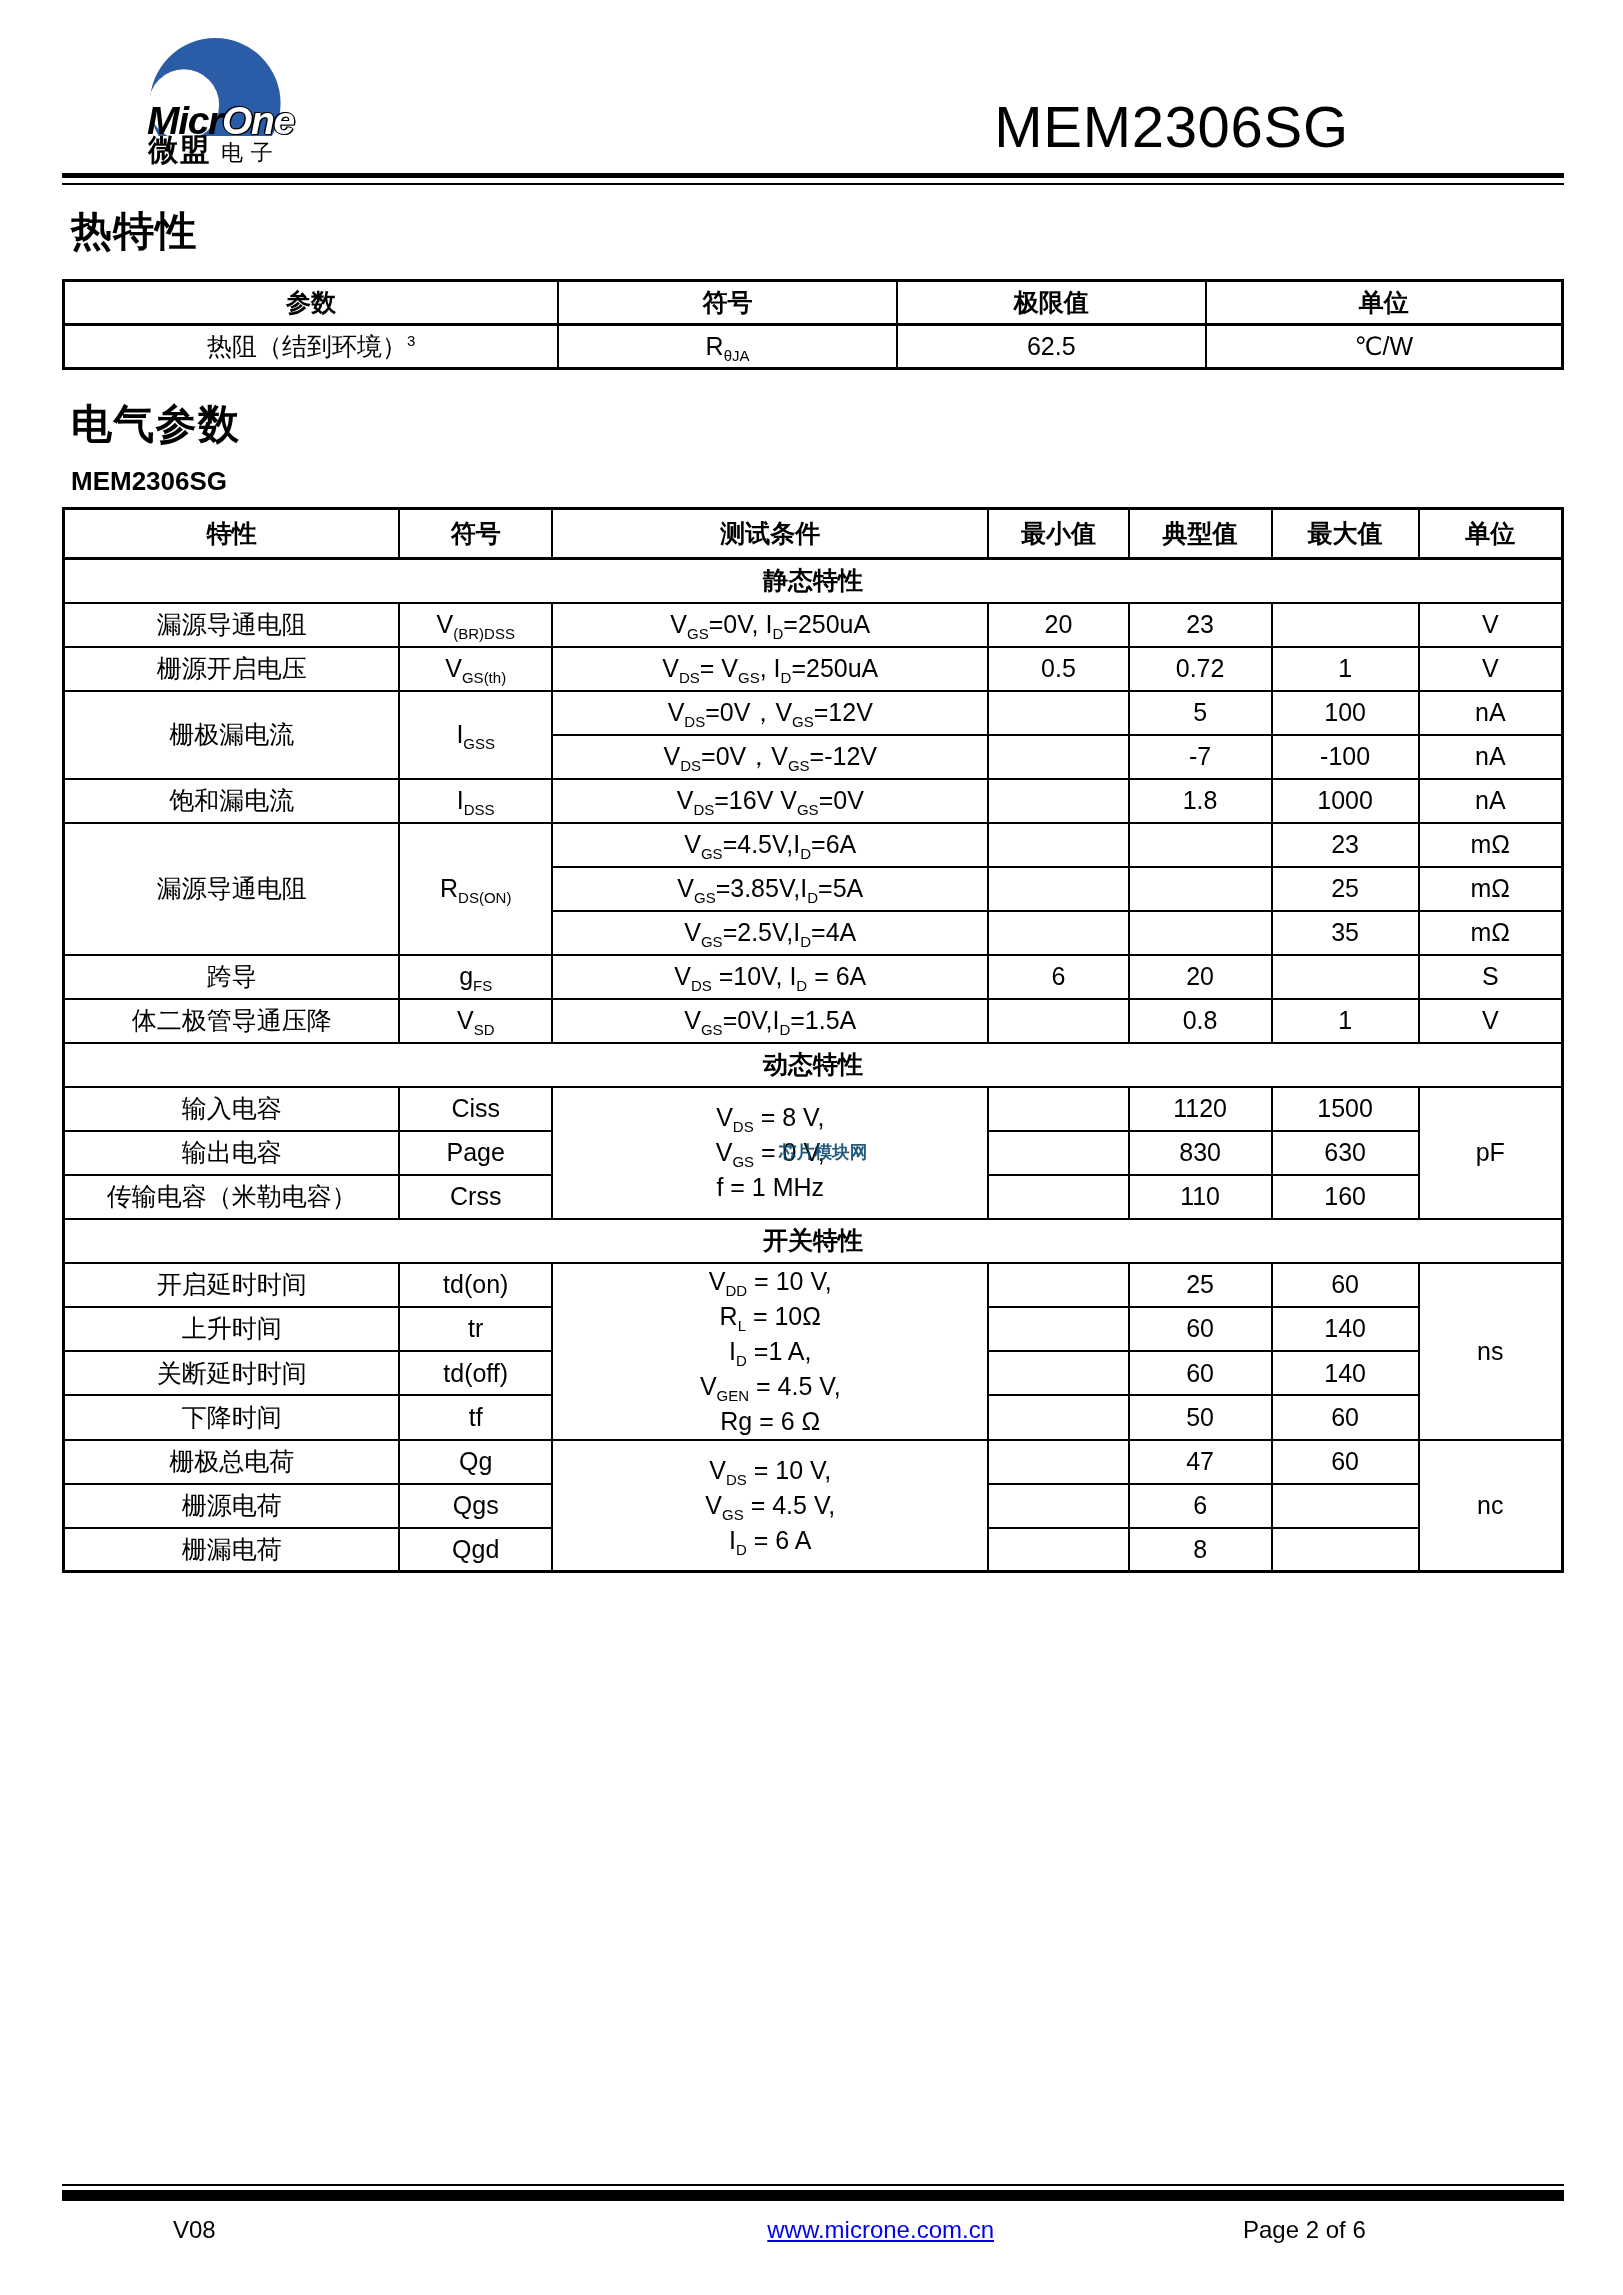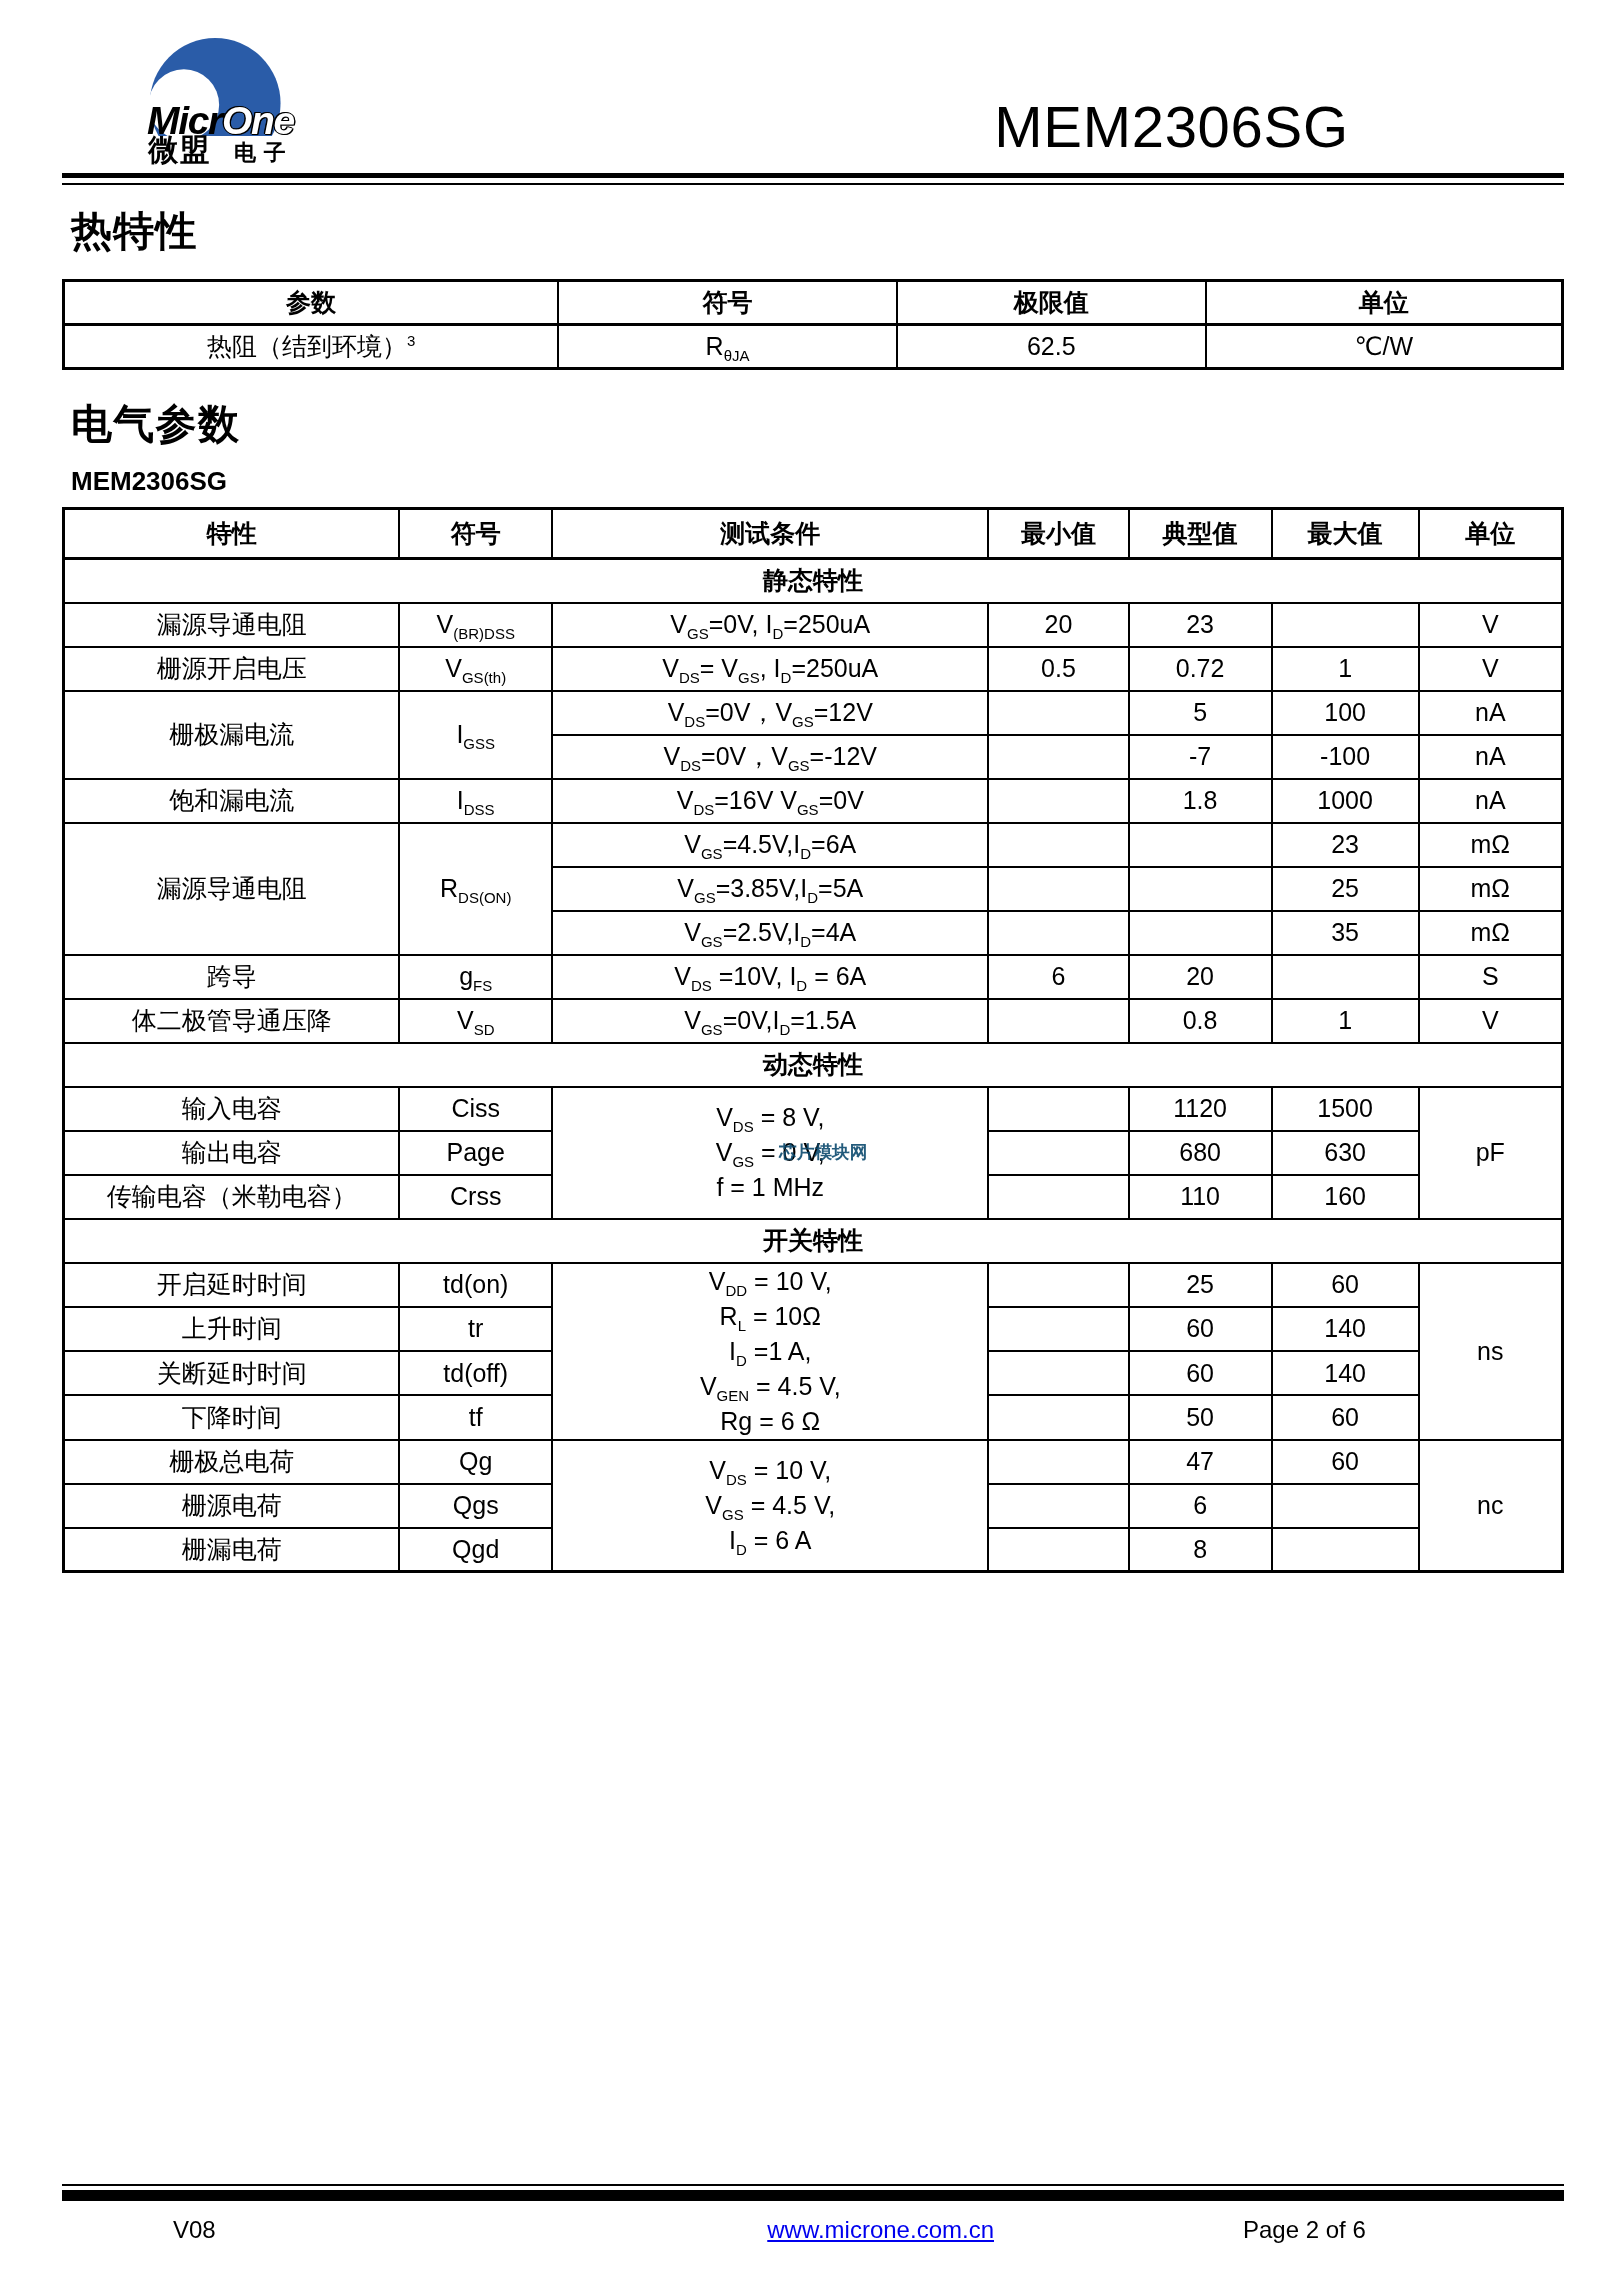--- a/index.html
+++ b/index.html
@@ -11,21 +11,21 @@
     overflow:hidden;
   }
   
   .logo{position:absolute;left:147px;top:34px;width:151px;height:131px}
   .logo svg{position:absolute;left:0;top:3.9px}
   .brand{position:absolute;left:0px;top:65px;font-style:italic;font-weight:900;font-size:39px;letter-spacing:-1.3px;white-space:nowrap}
   .brand .b1{color:#000}
   .brand .b2{color:#fff;text-shadow:-1.3px 0 #000,1.3px 0 #000,0 -1.3px #000,0 1.3px #000,1.3px 1.3px #000,-1.3px -1.3px #000}
   .cn{position:absolute;left:1.3px;top:96px;white-space:nowrap}
   .cn .c1{font-weight:bold;font-size:30px;letter-spacing:1.3px}
-  .cn .c2{font-weight:bold;font-size:22px;letter-spacing:7.9px;margin-left:23px}
+  .cn .c2{font-weight:normal;font-size:22px;letter-spacing:7.9px;margin-left:10px}
   .doc-title{position:absolute;left:949px;top:93px;width:445px;text-align:center;
     font-size:58px;font-weight:400;letter-spacing:0.7px;white-space:nowrap}
   .rule{position:absolute;left:62px;width:1502px;background:#000}
   .r-top-thick{top:173px;height:5.2px}
   .r-top-thin{top:183px;height:2px}
   
   .sec-heading{position:absolute;left:71px;font-weight:bold;font-size:41px;letter-spacing:1.3px}
   .h-thermal{top:204px}
   .h-elec{top:397px}
   .sub-label{position:absolute;left:71px;top:466px;font-weight:bold;font-size:26px}
@@ -212,21 +212,21 @@
         <td rowspan="3">V<sub>DS</sub> = 8 V,<br>V<sub>GS</sub> = 0 V,<br>f = 1 MHz</td>
         <td></td>
         <td>1120</td>
         <td>1500</td>
         <td rowspan="3">pF</td>
       </tr>
       <tr>
         <td>输出电容</td>
         <td>Page</td>
         <td></td>
-        <td>680</td>
+        <td>830</td>
         <td>630</td>
       </tr>
       <tr>
         <td>传输电容（米勒电容）</td>
         <td>Crss</td>
         <td></td>
         <td>110</td>
         <td>160</td>
       </tr>
       <tr class="secrow">

